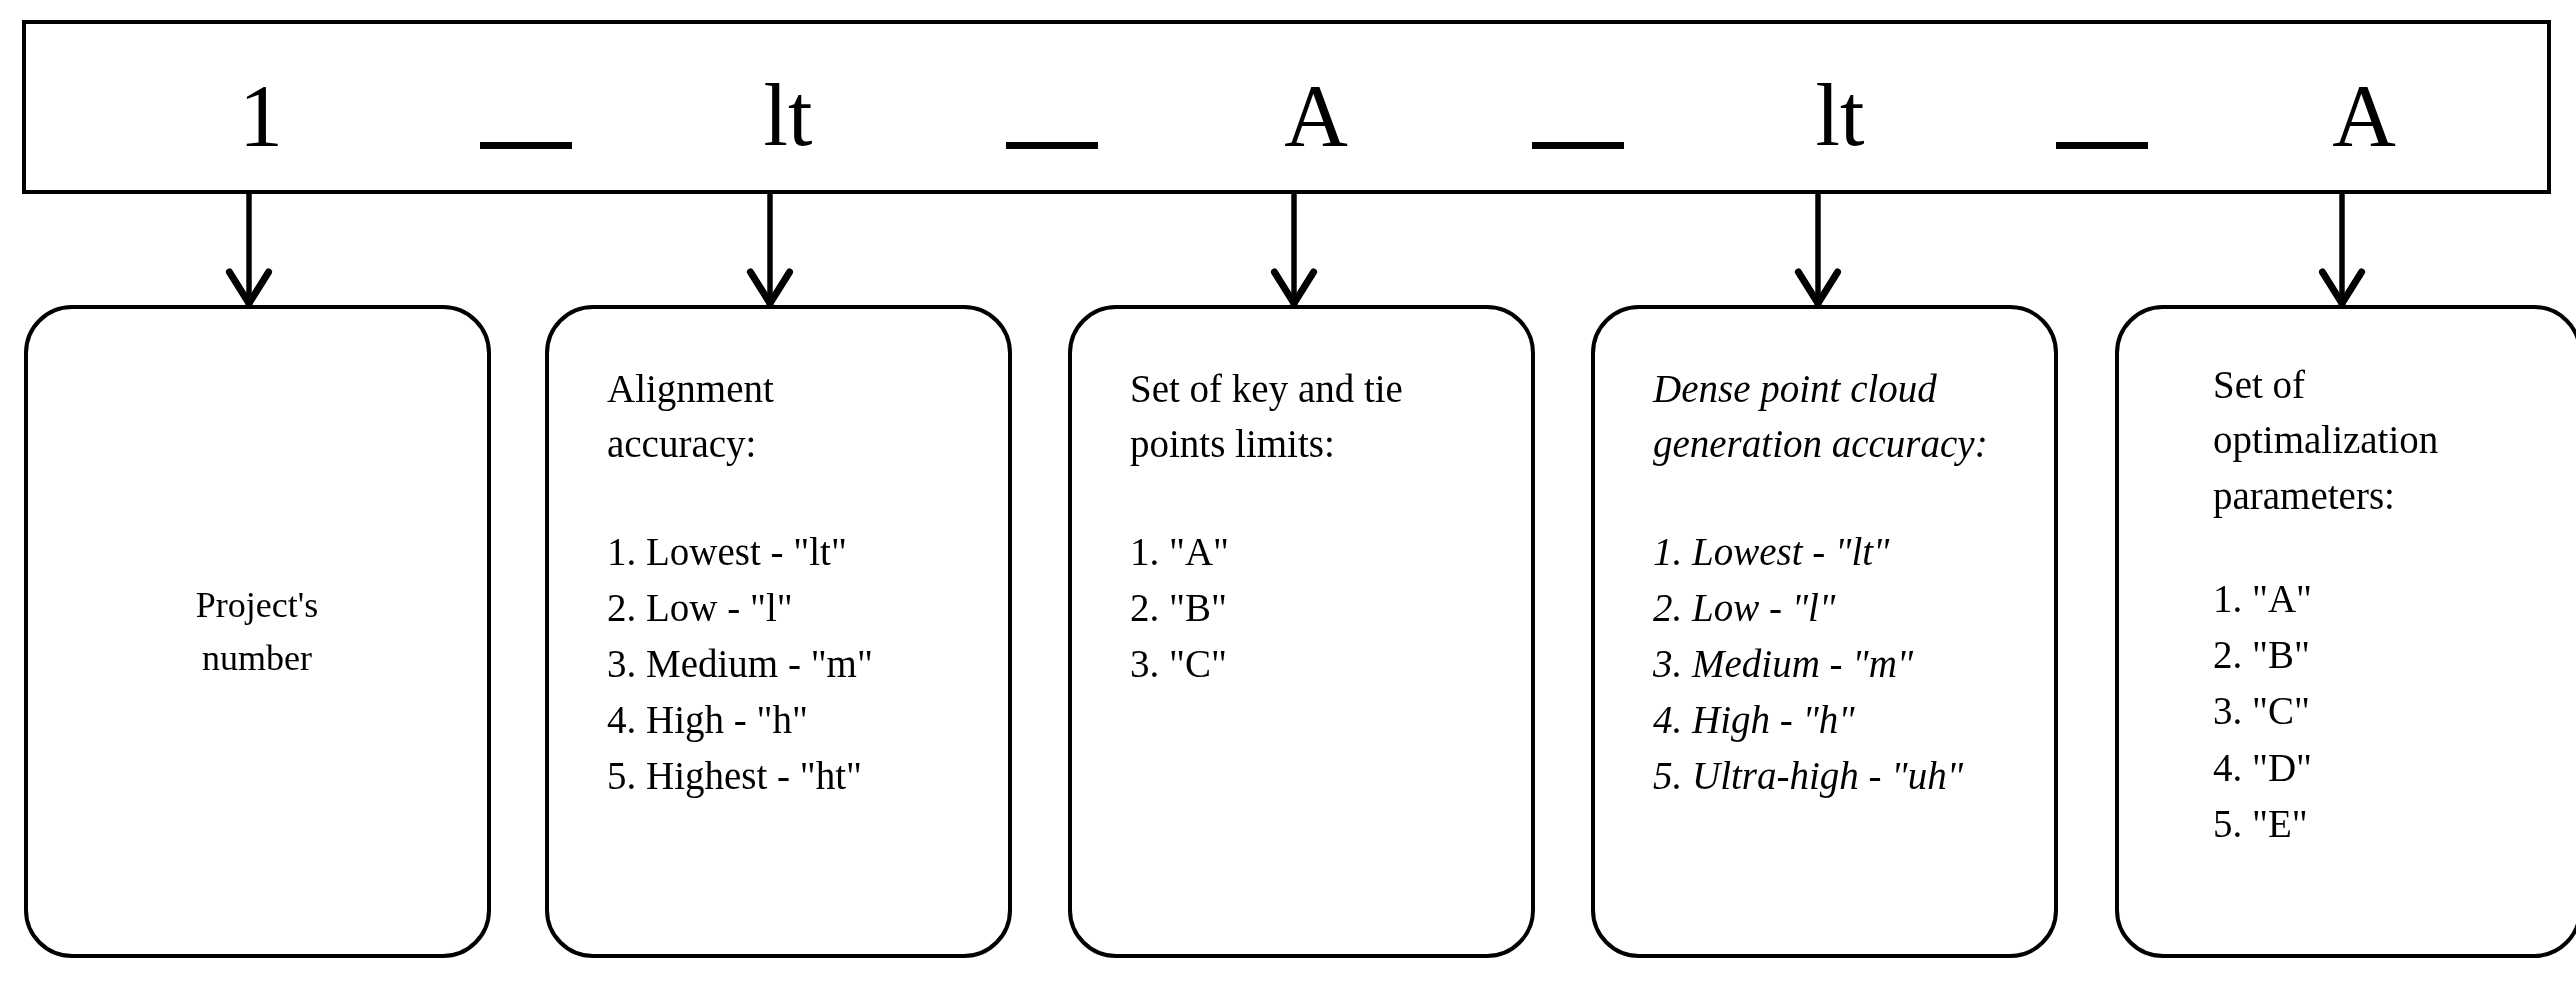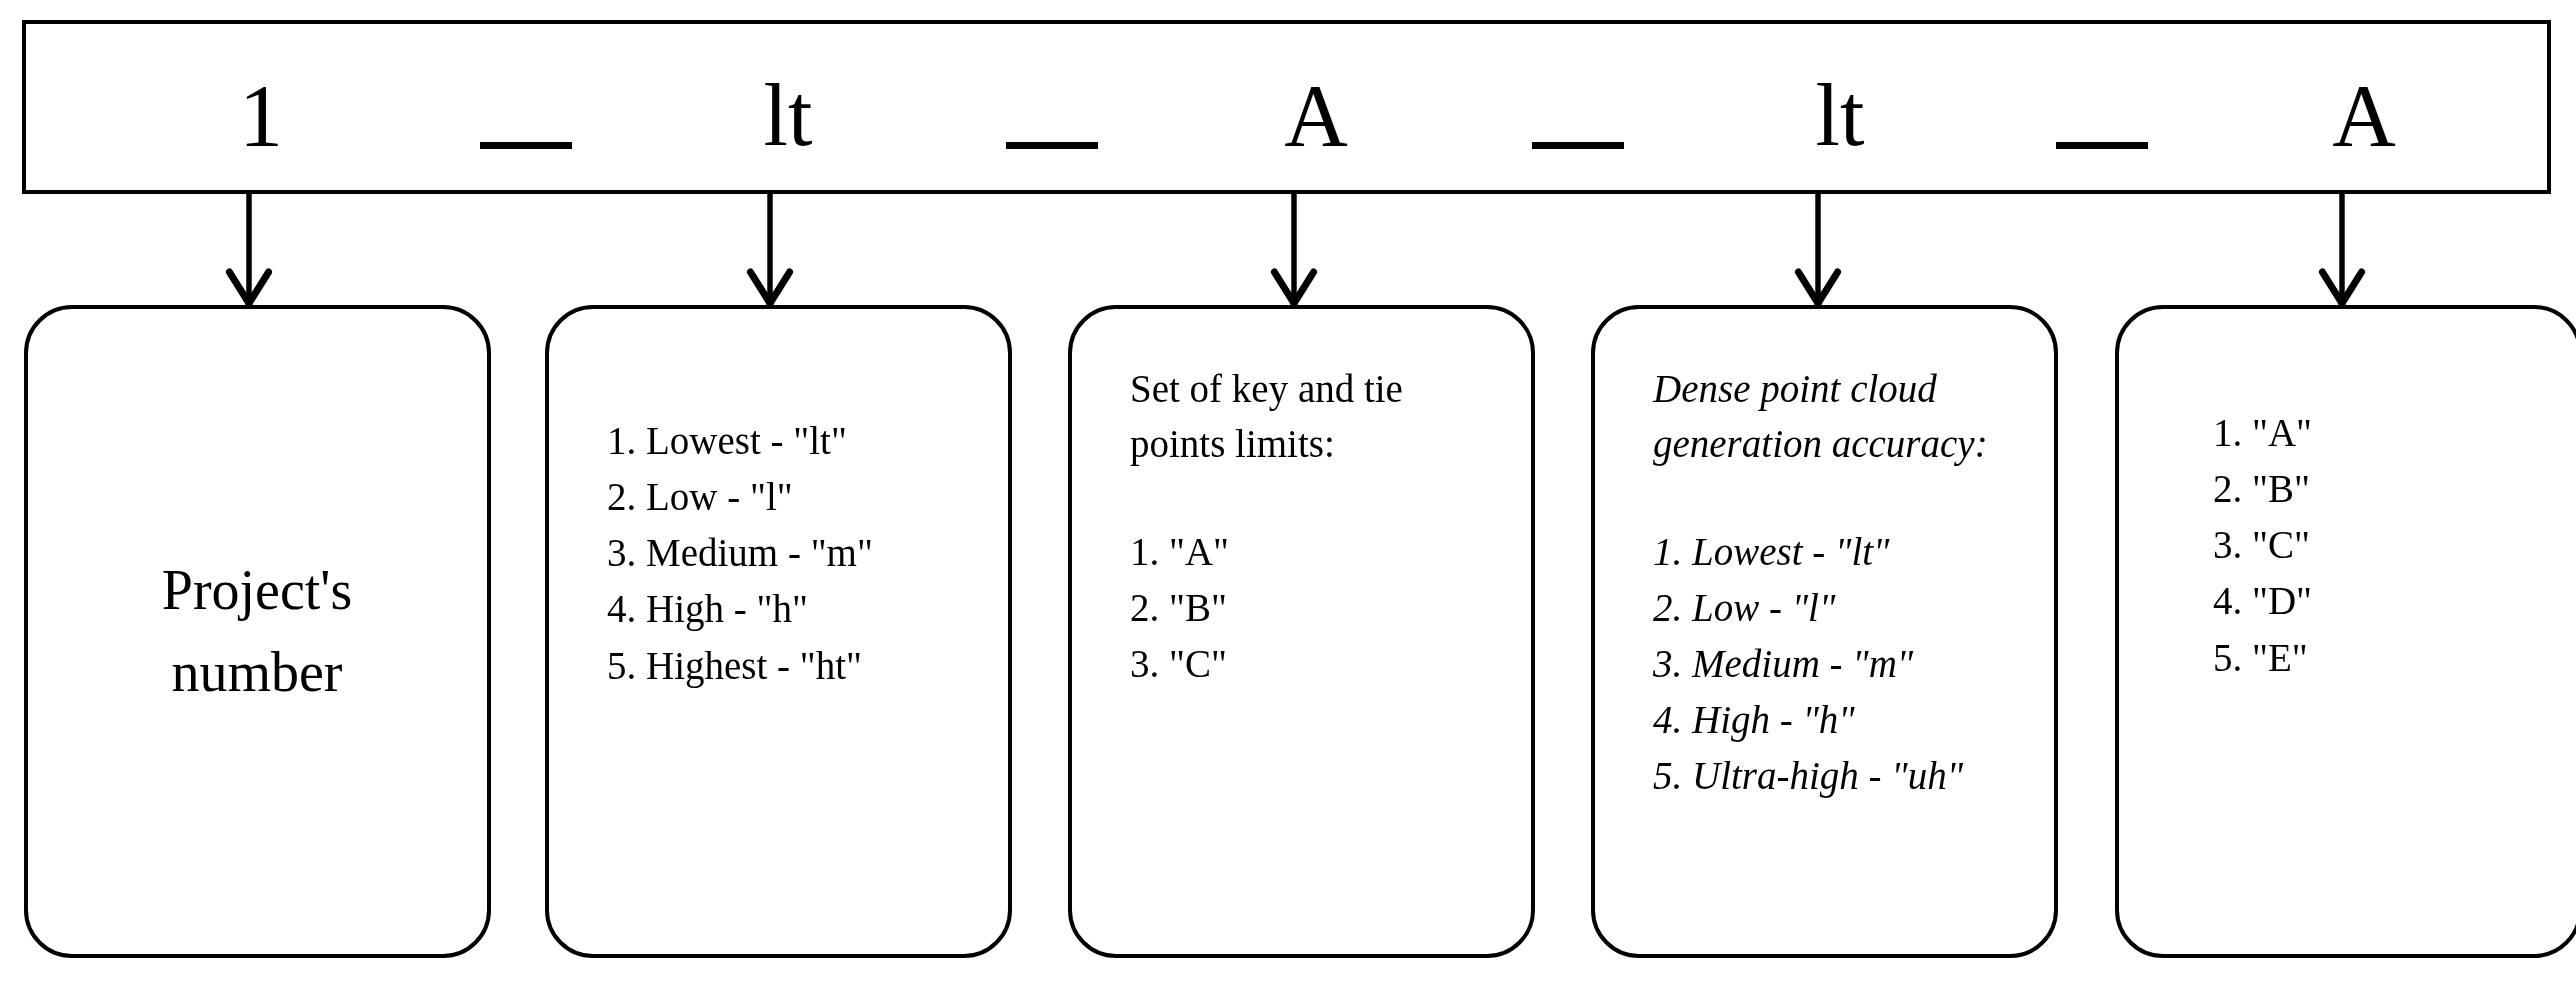--- a/index.html
+++ b/index.html
@@ -95,21 +95,21 @@
     text-align: center;
   }
 
   .box-title {
     font-size: 39px;
     line-height: 1.42;
     margin: 0;
     white-space: pre-line;
   }
   .box-center-text {
-    font-size: 56px;
+    font-size: 36px;
     line-height: 1.45;
     white-space: pre-line;
     font-family: Liberation Serif, serif;
   }
   .box-list {
     margin: 0;
     padding: 0;
     list-style: none;
     margin-top: 52px;
   }
@@ -179,20 +179,22 @@
 
   <div id="boxes-layer">
       <div class="box" style="left: 23.5px;">
         <div class="box-inner centered">
           <div class="box-center-text">Project's
 number</div>
         </div>
       </div>
       <div class="box" style="left: 545px;">
         <div class="box-inner">
+          <div class="box-title">Alignment
+accuracy:</div>
           <ul class="box-list">
             <li>1. Lowest - "lt"</li>
             <li>2. Low - "l"</li>
             <li>3. Medium - "m"</li>
             <li>4. High - "h"</li>
             <li>5. Highest - "ht"</li>
           </ul>
         </div>
       </div>
       <div class="box" style="left: 1068px;">
@@ -214,20 +216,23 @@
             <li>1. Lowest - "lt"</li>
             <li>2. Low - "l"</li>
             <li>3. Medium - "m"</li>
             <li>4. High - "h"</li>
             <li>5. Ultra-high - "uh"</li>
           </ul>
         </div>
       </div>
       <div class="box" style="left: 2115px;">
         <div class="box-inner indented">
+          <div class="box-title">Set of
+optimalization
+parameters:</div>
           <ul class="box-list tight">
             <li>1. "A"</li>
             <li>2. "B"</li>
             <li>3. "C"</li>
             <li>4. "D"</li>
             <li>5. "E"</li>
           </ul>
         </div>
       </div>
     </div>

